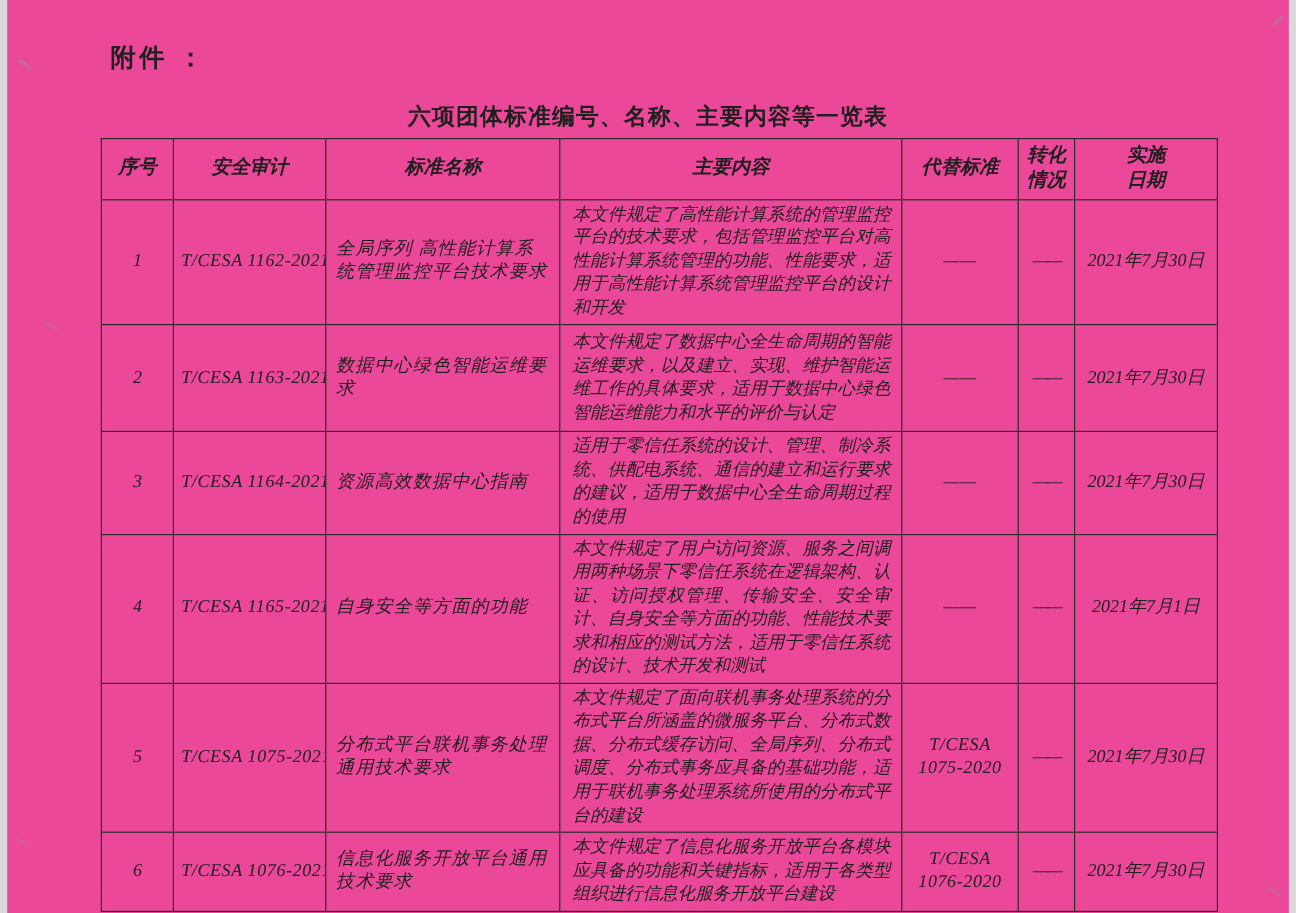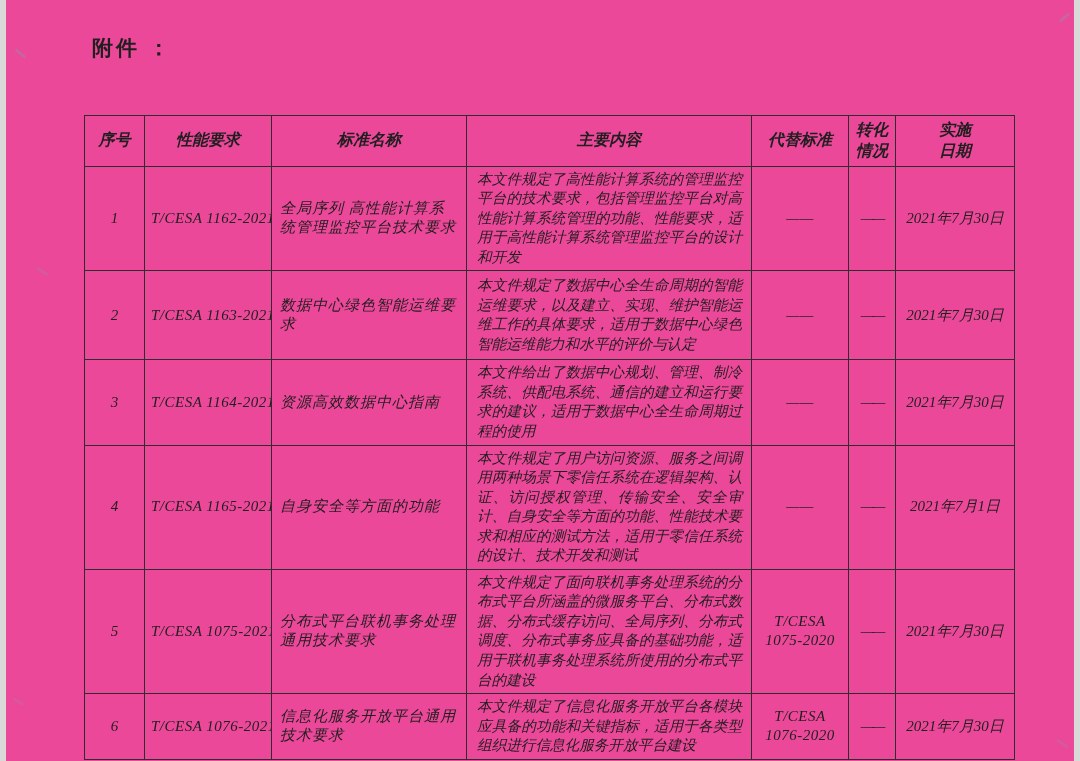--- a/index.html
+++ b/index.html
@@ -103,35 +103,36 @@
 
 <div class="page">
 
   <div class="artifact a1"></div>
   <div class="artifact a2"></div>
   <div class="artifact a3"></div>
   <div class="artifact a4"></div>
   <div class="artifact a5"></div>
 
   <div class="attachment-label">附件 ：</div>
+  <div class="doc-title">六项团体标准编号、名称、主要内容等一览表</div>
 
   <table class="std-table">
     <colgroup>
       <col class="c-seq">
         <col class="c-code">
         <col class="c-name">
         <col class="c-cont">
       <col class="c-repl">
         <col class="c-conv">
         <col class="c-date">
     </colgroup>
     <thead>
       <tr class="hdr">
         <th>序号</th>
-        <th>性能要求</th>
+        <th>安全审计</th>
         <th>标准名称</th>
         <th>主要内容</th>
         <th>代替标准</th>
         <th>转化
 情况</th>
         <th>实施
 日期</th>
       </tr>
     </thead>
     <tbody>
@@ -150,21 +151,21 @@
         <td class="name">数据中心绿色智能运维要求</td>
         <td class="cont">本文件规定了数据中心全生命周期的智能运维要求，以及建立、实现、维护智能运维工作的具体要求，适用于数据中心绿色智能运维能力和水平的评价与认定</td>
         <td class="repl dash">——</td>
         <td class="conv dash">——</td>
         <td class="date">2021年7月30日</td>
       </tr>
       <tr class="r2">
         <td class="seq">3</td>
         <td class="code">T/CESA 1164-2021</td>
         <td class="name">资源高效数据中心指南</td>
-        <td class="cont">本文件给出了数据中心规划、管理、制冷系统、供配电系统、通信的建立和运行要求的建议，适用于数据中心全生命周期过程的使用</td>
+        <td class="cont">适用于零信任系统的设计、管理、制冷系统、供配电系统、通信的建立和运行要求的建议，适用于数据中心全生命周期过程的使用</td>
         <td class="repl dash">——</td>
         <td class="conv dash">——</td>
         <td class="date">2021年7月30日</td>
       </tr>
       <tr class="r3">
         <td class="seq">4</td>
         <td class="code">T/CESA 1165-2021</td>
         <td class="name">自身安全等方面的功能</td>
         <td class="cont">本文件规定了用户访问资源、服务之间调用两种场景下零信任系统在逻辑架构、认证、访问授权管理、传输安全、安全审计、自身安全等方面的功能、性能技术要求和相应的测试方法，适用于零信任系统的设计、技术开发和测试</td>
         <td class="repl dash">——</td>

